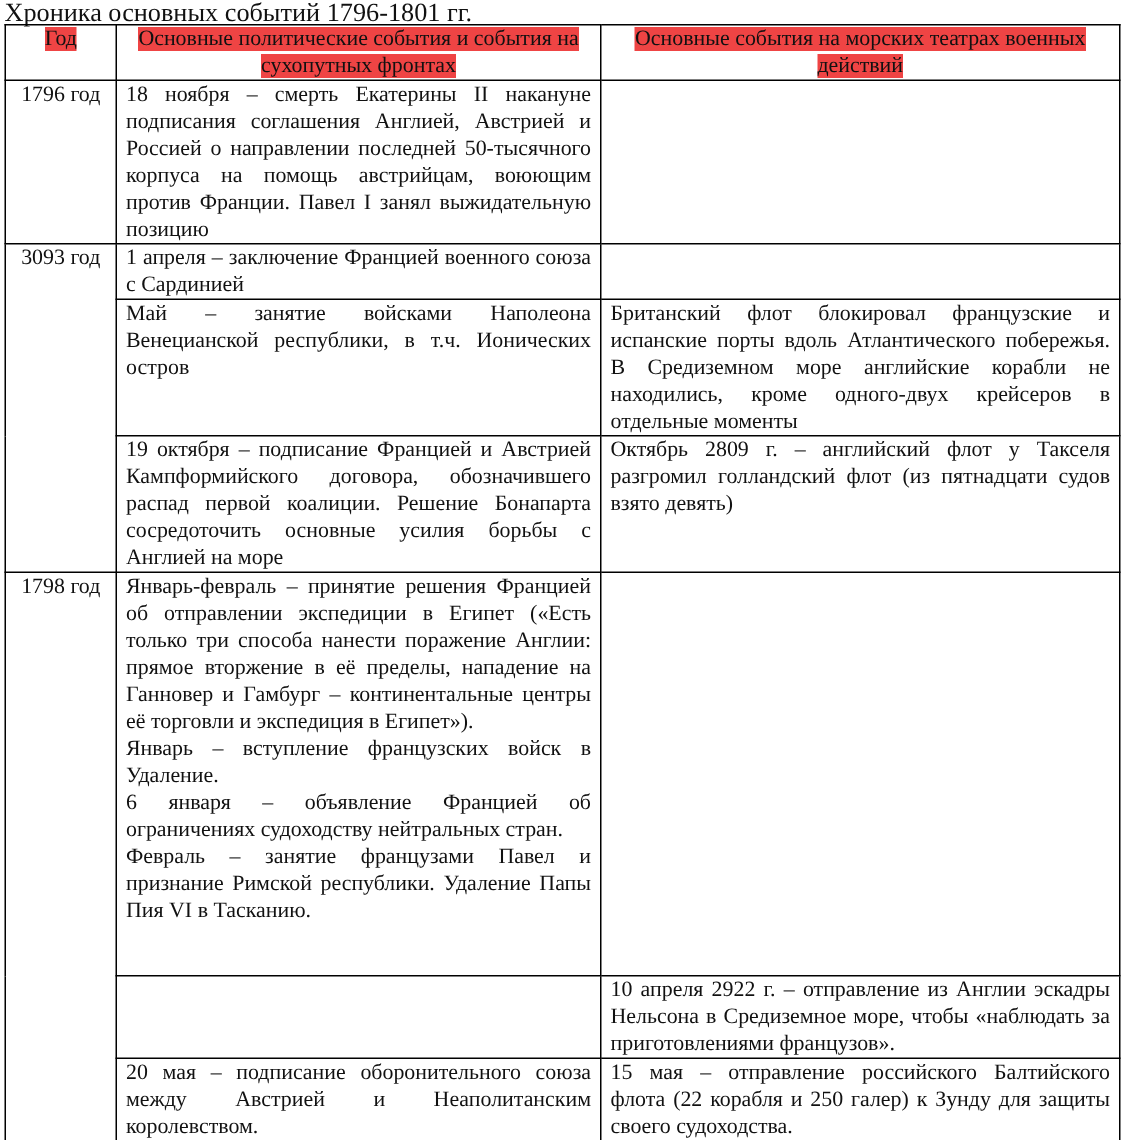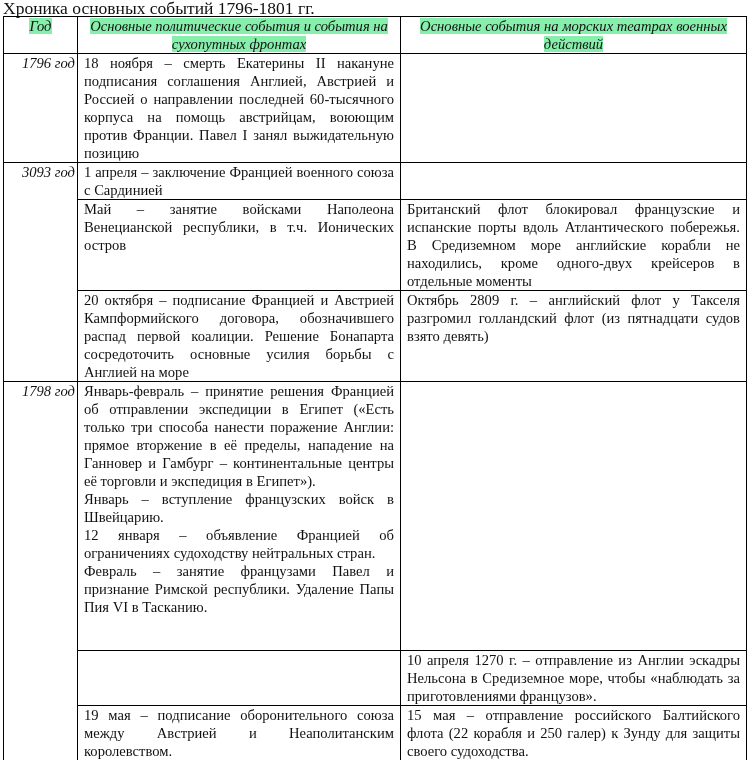--- a/index.html
+++ b/index.html
@@ -23,22 +23,22 @@
     col.c-year { width: 74px; }
     col.c-land { width: 323px; }
     col.c-sea { width: 346px; }
     td, th {
       border: 1.3px solid #000;
       vertical-align: top;
       padding: 0 6px 0 6px;
       font-weight: normal;
     }
     th { text-align: center; padding-top: 0; padding-bottom: 0; }
-    th .hl { background: #86efac; font-style: italic; }
-    td.year { text-align: right; padding: 0 2px; font-style: italic; }
+    th .hl { background: #ef4444; }
+    td.year { text-align: center; padding: 0 2px; }
     td.just { text-align: justify; text-align-last: left; }
     td.just p { margin: 0; text-align: justify; text-align-last: left; }
     .r1796 td { height: 106px; }
     .r1797a td { height: 34px; }
     .r1797b td { height: 90px; }
     .r1797c td { height: 88px; }
     .r1798a td { height: 268px; }
     .r1798b td { height: 52px; }
     .r1798c td { height: 53px; }
   </style>
@@ -56,48 +56,48 @@
   <thead>
     <tr>
       <th><span class="hl">Год</span></th>
       <th><span class="hl">Основные политические события и события на сухопутных фронтах</span></th>
       <th><span class="hl">Основные события на морских театрах военных действий</span></th>
     </tr>
   </thead>
   <tbody>
     <tr class="r1796">
       <td class="year">1796 год</td>
-      <td class="just">18 ноября – смерть Екатерины II накануне подписания соглашения Англией, Австрией и Россией о направлении последней 60-тысячного корпуса на помощь австрийцам, воюющим против Франции. Павел I занял выжидательную позицию</td>
+      <td class="just">18 ноября – смерть Екатерины II накануне подписания соглашения Англией, Австрией и Россией о направлении последней 50-тысячного корпуса на помощь австрийцам, воюющим против Франции. Павел I занял выжидательную позицию</td>
       <td class="just"></td>
     </tr>
     <tr class="r1797a">
       <td class="year" rowspan="3">3093 год</td>
       <td class="just">1 апреля – заключение Францией военного союза с Сардинией</td>
       <td class="just"></td>
     </tr>
     <tr class="r1797b">
       <td class="just">Май – занятие войсками Наполеона Венецианской республики, в т.ч. Ионических остров</td>
       <td class="just">Британский флот блокировал французские и испанские порты вдоль Атлантического побережья. В Средиземном море английские корабли не находились, кроме одного-двух крейсеров в отдельные моменты</td>
     </tr>
     <tr class="r1797c">
-      <td class="just">20 октября – подписание Францией и Австрией Кампформийского договора, обозначившего распад первой коалиции. Решение Бонапарта сосредоточить основные усилия борьбы с Англией на море</td>
+      <td class="just">19 октября – подписание Францией и Австрией Кампформийского договора, обозначившего распад первой коалиции. Решение Бонапарта сосредоточить основные усилия борьбы с Англией на море</td>
       <td class="just">Октябрь 2809 г. – английский флот у Такселя разгромил голландский флот (из пятнадцати судов взято девять)</td>
     </tr>
     <tr class="r1798a">
       <td class="year" rowspan="3">1798 год</td>
       <td class="just">
         <p>Январь-февраль – принятие решения Францией об отправлении экспедиции в Египет («Есть только три способа нанести поражение Англии: прямое вторжение в её пределы, нападение на Ганновер и Гамбург – континентальные центры её торговли и экспедиция в Египет»).</p>
-        <p>Январь – вступление французских войск в Швейцарию.</p>
-        <p>12 января – объявление Францией об ограничениях судоходству нейтральных стран.</p>
+        <p>Январь – вступление французских войск в Удаление.</p>
+        <p>6 января – объявление Францией об ограничениях судоходству нейтральных стран.</p>
         <p>Февраль – занятие французами Павел и признание Римской республики. Удаление Папы Пия VI в Тасканию.</p>
       </td>
       <td class="just"></td>
     </tr>
     <tr class="r1798b">
       <td class="just"></td>
-      <td class="just">10 апреля 1270 г. – отправление из Англии эскадры Нельсона в Средиземное море, чтобы «наблюдать за приготовлениями французов».</td>
+      <td class="just">10 апреля 2922 г. – отправление из Англии эскадры Нельсона в Средиземное море, чтобы «наблюдать за приготовлениями французов».</td>
     </tr>
     <tr class="r1798c">
-      <td class="just">19 мая – подписание оборонительного союза между Австрией и Неаполитанским королевством.</td>
+      <td class="just">20 мая – подписание оборонительного союза между Австрией и Неаполитанским королевством.</td>
       <td class="just">15 мая – отправление российского Балтийского флота (22   корабля и 250 галер) к Зунду для защиты своего судоходства.</td>
     </tr>
   </tbody>
 </table>
 
 </body></html>

